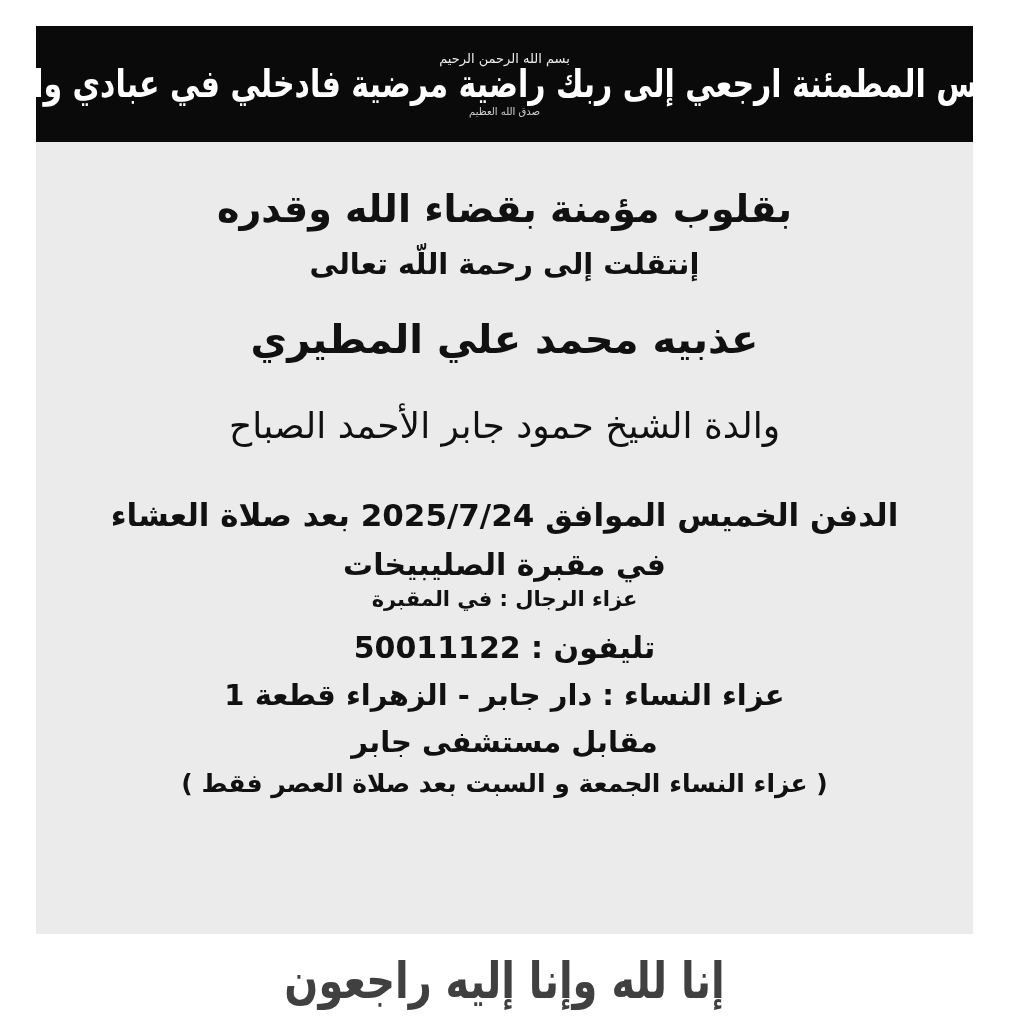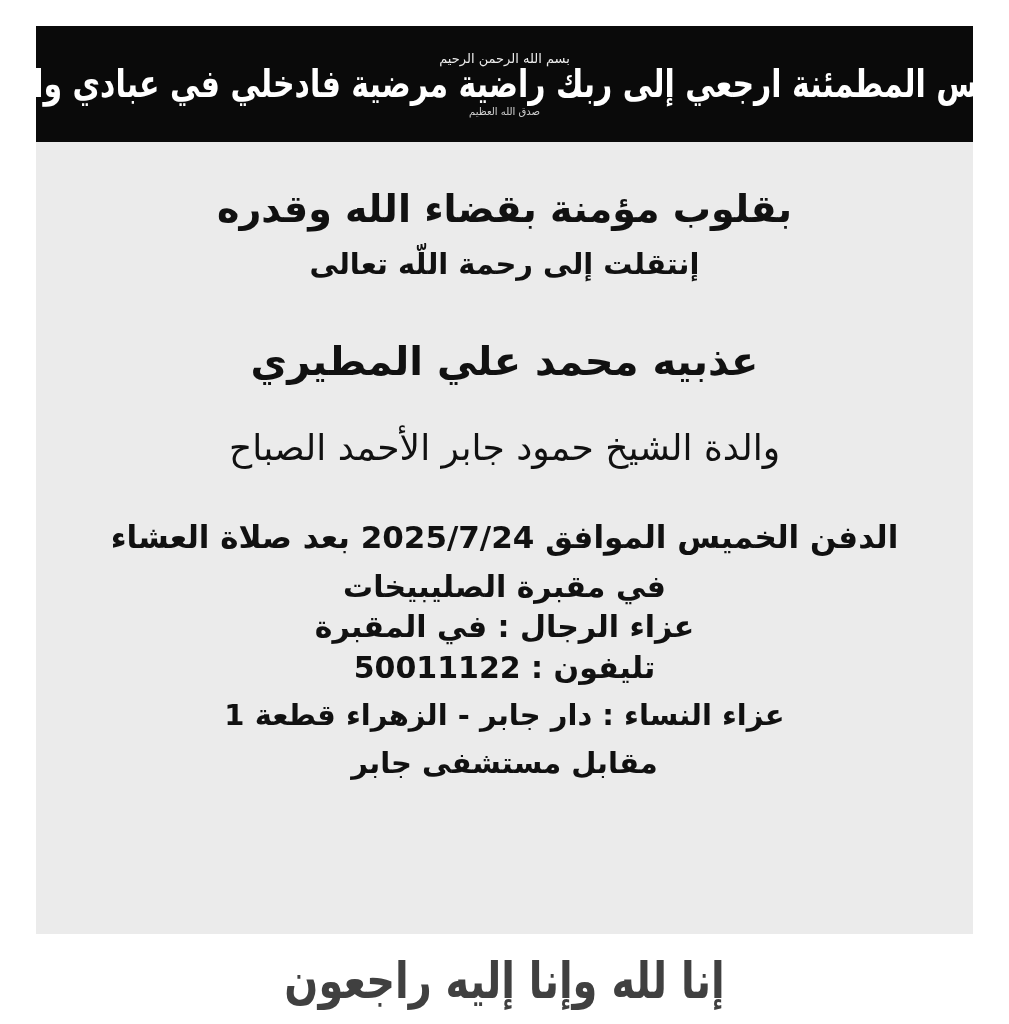--- a/index.html
+++ b/index.html
@@ -92,21 +92,21 @@
 
   .headline {
     font-size: 38px;
     font-weight: 700;
     letter-spacing: 0px;
     margin-bottom: 10px;
   }
   .subheadline {
     font-size: 29px;
     font-weight: 600;
-    margin-bottom: 50px;
+    margin-bottom: 28px;
   }
   .deceased-name {
     font-size: 40px;
     font-weight: 700;
     margin-bottom: 36px;
   }
   .relation {
     font-size: 36px;
     font-weight: 400;
     margin-bottom: 44px;
@@ -115,23 +115,23 @@
     font-size: 31px;
     font-weight: 700;
     margin-bottom: 8px;
   }
   .cemetery {
     font-size: 30px;
     font-weight: 700;
     margin-bottom: 0;
   }
   .men-condolence {
-    font-size: 30px;
-    font-weight: 700;
-    margin-bottom: 0;
+    font-size: 21px;
+    font-weight: 700;
+    margin-bottom: 14px;
   }
   .phone {
     font-size: 30px;
     font-weight: 700;
     margin-bottom: 8px;
   }
   .women-condolence {
     font-size: 29px;
     font-weight: 700;
     margin-bottom: 8px;
@@ -195,20 +195,21 @@
       <div class="line cemetery">في مقبرة الصليبيخات</div>
 
       <div class="line men-condolence">عزاء الرجال : في المقبرة</div>
 
       <div class="line phone">تليفون : 50011122</div>
 
       <div class="line women-condolence">عزاء النساء : دار جابر - الزهراء قطعة 1</div>
 
       <div class="line landmark">مقابل مستشفى جابر</div>
 
+      <div class="line women-times">( عزاء النساء الجمعة و السبت بعد صلاة العصر فقط )</div>
 
     </div>
   </div>
 
   <div class="footer-calligraphy">
     <span class="glyph">إنا لله وإنا إليه راجعون</span>
   </div>
 
 </div>
 

